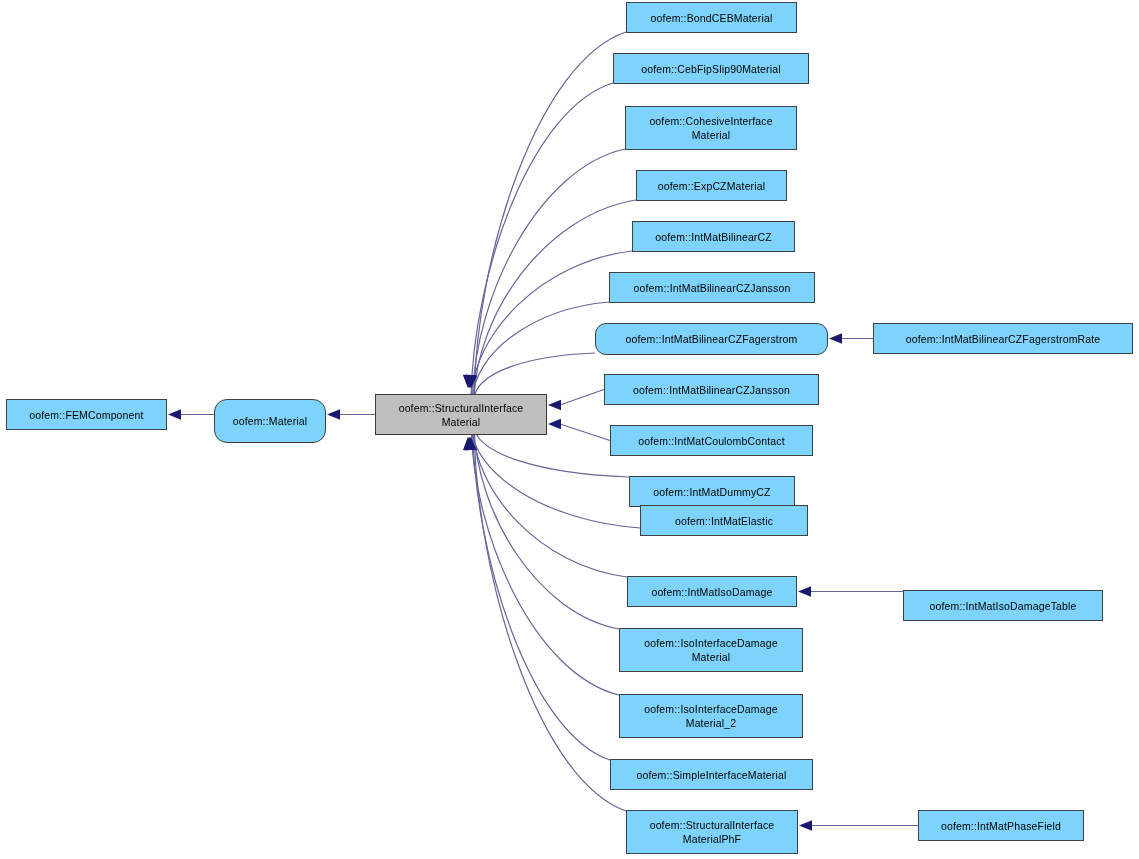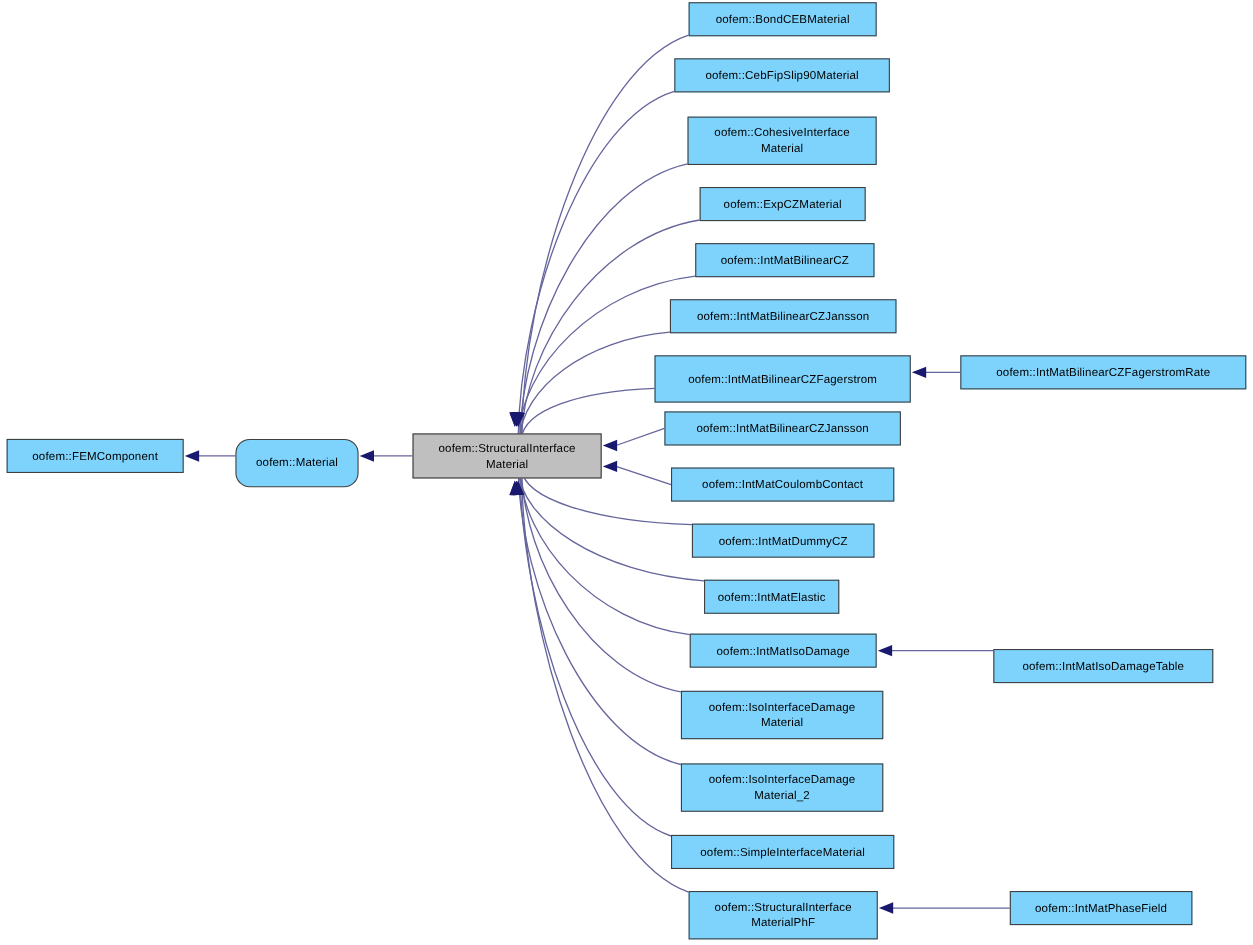--- a/index.html
+++ b/index.html
@@ -106,25 +106,25 @@
     <div class="node" style="left: 214px; top: 399px; width: 112px; height: 44px; border-radius: 13px;"><span class="node-label">oofem::Material</span></div>
     <div class="node root" style="left: 375px; top: 394px; width: 172px; height: 41px;"><span class="node-label">oofem::StructuralInterface
 Material</span></div>
     <div class="node" style="left: 626px; top: 2px; width: 171px; height: 31px;"><span class="node-label">oofem::BondCEBMaterial</span></div>
     <div class="node" style="left: 613px; top: 53px; width: 196px; height: 31px;"><span class="node-label">oofem::CebFipSlip90Material</span></div>
     <div class="node" style="left: 625px; top: 106px; width: 172px; height: 44px; justify-content: flex-end;"><span class="node-label">oofem::CohesiveInterface
 Material</span></div>
     <div class="node" style="left: 636px; top: 170px; width: 151px; height: 31px;"><span class="node-label">oofem::ExpCZMaterial</span></div>
     <div class="node" style="left: 632px; top: 221px; width: 163px; height: 31px;"><span class="node-label">oofem::IntMatBilinearCZ</span></div>
     <div class="node" style="left: 609px; top: 272px; width: 206px; height: 31px;"><span class="node-label">oofem::IntMatBilinearCZJansson</span></div>
-    <div class="node" style="left: 595px; top: 323px; width: 233px; height: 43px;"><span class="node-label">oofem::IntMatBilinearCZFagerstrom</span></div>
+    <div class="node" style="left: 595px; top: 323px; width: 233px; height: 32px; border-radius: 11px;"><span class="node-label">oofem::IntMatBilinearCZFagerstrom</span></div>
     <div class="node" style="left: 604px; top: 374px; width: 215px; height: 31px;"><span class="node-label">oofem::IntMatBilinearCZJansson</span></div>
     <div class="node" style="left: 610px; top: 425px; width: 203px; height: 31px;"><span class="node-label">oofem::IntMatCoulombContact</span></div>
     <div class="node" style="left: 629px; top: 476px; width: 166px; height: 31px;"><span class="node-label">oofem::IntMatDummyCZ</span></div>
-    <div class="node" style="left: 640px; top: 527px; width: 123px; height: 31px;"><span class="node-label">oofem::IntMatElastic</span></div>
+    <div class="node" style="left: 640px; top: 505px; width: 168px; height: 31px;"><span class="node-label">oofem::IntMatElastic</span></div>
     <div class="node" style="left: 627px; top: 576px; width: 170px; height: 31px;"><span class="node-label">oofem::IntMatIsoDamage</span></div>
     <div class="node" style="left: 619px; top: 628px; width: 184px; height: 44px;"><span class="node-label">oofem::IsoInterfaceDamage
 Material</span></div>
     <div class="node" style="left: 619px; top: 694px; width: 184px; height: 44px;"><span class="node-label">oofem::IsoInterfaceDamage
 Material_2</span></div>
     <div class="node" style="left: 610px; top: 759px; width: 203px; height: 31px;"><span class="node-label">oofem::SimpleInterfaceMaterial</span></div>
     <div class="node" style="left: 626px; top: 810px; width: 172px; height: 44px;"><span class="node-label">oofem::StructuralInterface
 MaterialPhF</span></div>
     <div class="node" style="left: 873px; top: 323px; width: 260px; height: 31px;"><span class="node-label">oofem::IntMatBilinearCZFagerstromRate</span></div>
     <div class="node" style="left: 903px; top: 576px; width: 200px; height: 31px; margin-top: 14px;"><span class="node-label">oofem::IntMatIsoDamageTable</span></div>

